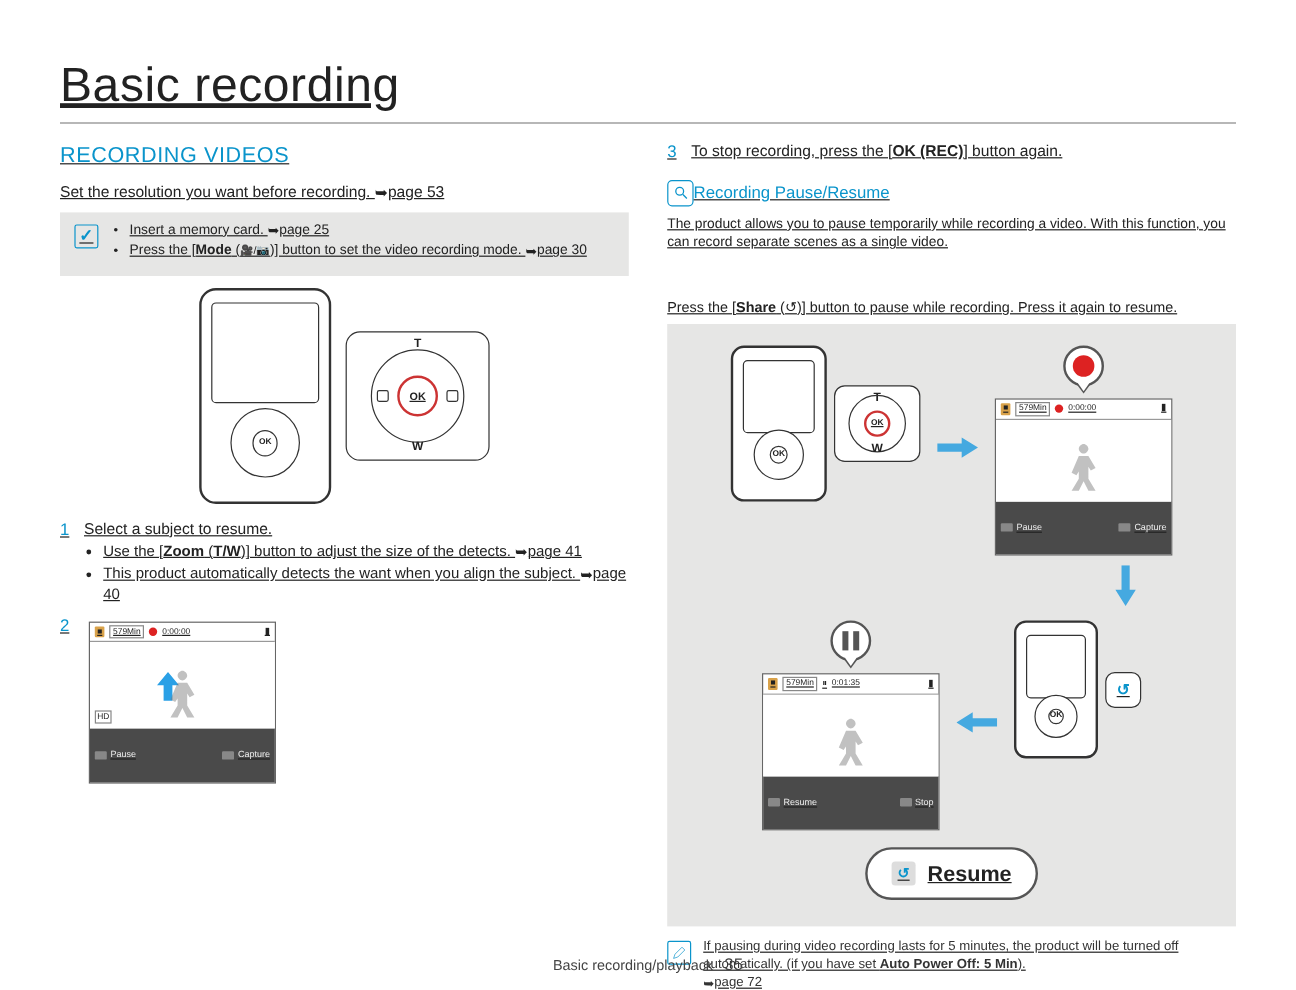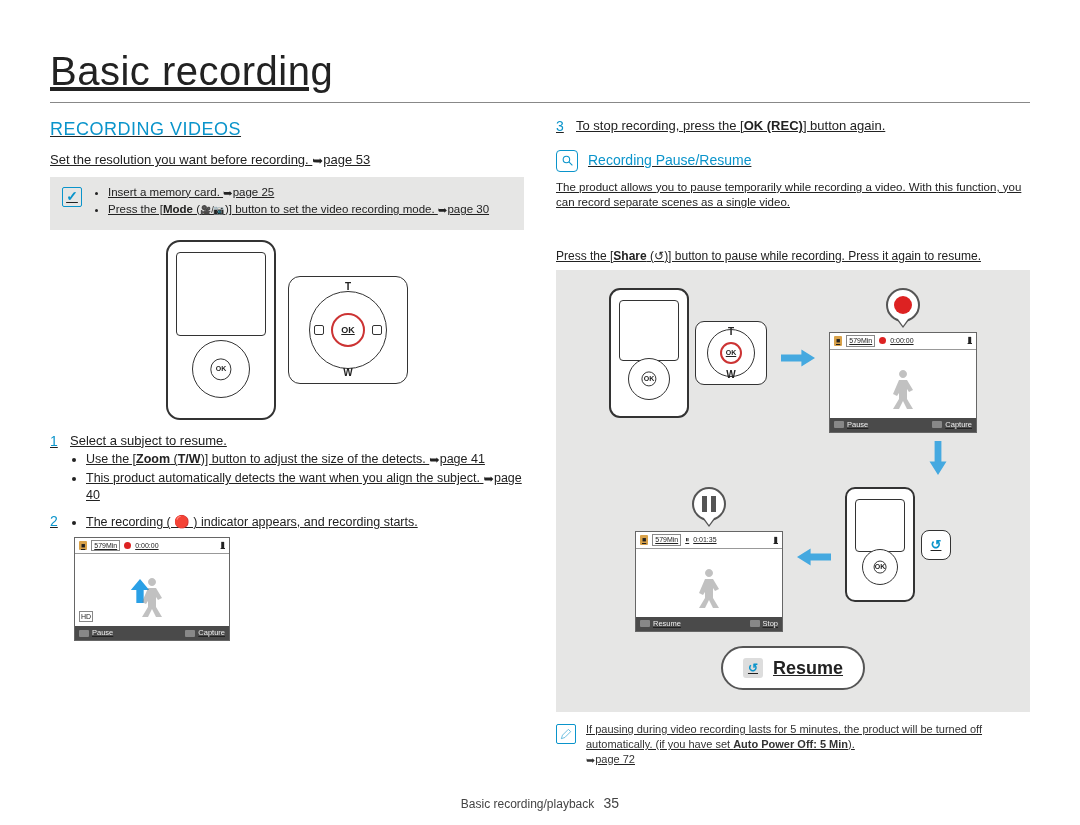--- a/index.html
+++ b/index.html
@@ -129,32 +129,32 @@
   }
   .lcd.small { width: 148px; }
   .lcd.small .scene { height: 68px; }
   .silhouette {
     position: absolute; bottom: 4px; left: 50%; transform: translateX(-50%);
     width: 40px; height: 50px; opacity: 0.45;
   }
   .silhouette svg { width: 100%; height: 100%; fill: #777; }
   .lcd .botbar {
     background: #4a4a4a; color: #eee; display: flex; justify-content: space-between;
-    padding: 2px 4px; font-size: 7.5px;
+    padding: 17px 4px; font-size: 7.5px;
   }
   .lcd .botbar span { display: flex; align-items: center; gap: 3px; }
   .lcd .botbar .btnbox { background:#888; width:10px; height:7px; border-radius:1px; display:inline-block;}
   .lcd .hd-mark { position:absolute; left:4px; bottom:4px; font-size:7px; border:1px solid #888; padding:0 1px;}
   .up-arrow {
     position: absolute; bottom: 18px; left: 35%; color: #2aa0e6;
   }
   .up-arrow svg { width: 22px; height: 28px; fill: #2aa0e6; }
 
   .callout-sub {
-    display: flex; align-items: center; gap: 10px;
+    display: flex; align-items: center; gap: 0;
     margin-bottom: 8px;
   }
   .callout-sub .icon {
     width: 22px; height: 22px; border: 1.5px solid #0a94cb; border-radius: 4px;
     display: flex; align-items: center; justify-content: center;
   }
   .callout-sub .icon svg { width: 13px; height: 13px; stroke: #0a94cb; fill: none; stroke-width: 2;}
   .callout-sub .label { color: #0a94cb; font-size: 14px; }
 
   .big-gray {
@@ -272,23 +272,20 @@
               <span>This product automatically detects the want when you align the subject. </span>
               <span class="arrow-icon">➥</span><span>page 40</span>
             </li>
           </ul>
         </div>
       </div>
 
       <div class="step-line" style="margin-top:6px;">
         <div class="step-num">2</div>
         <div class="step-body">
-          <ul>
-            <li>The recording ( 🔴 ) indicator appears, and recording starts.</li>
-          </ul>
 
           <div class="lcd" style="margin-top:6px;margin-left:4px;">
             <div class="topbar">
               <span class="chip">■</span>
               <span class="mem">579Min</span>
               <span class="rec-dot"></span>
               <span class="time">0:00:00</span>
               <span class="spacer"></span>
               <span>▮</span>
             </div>

